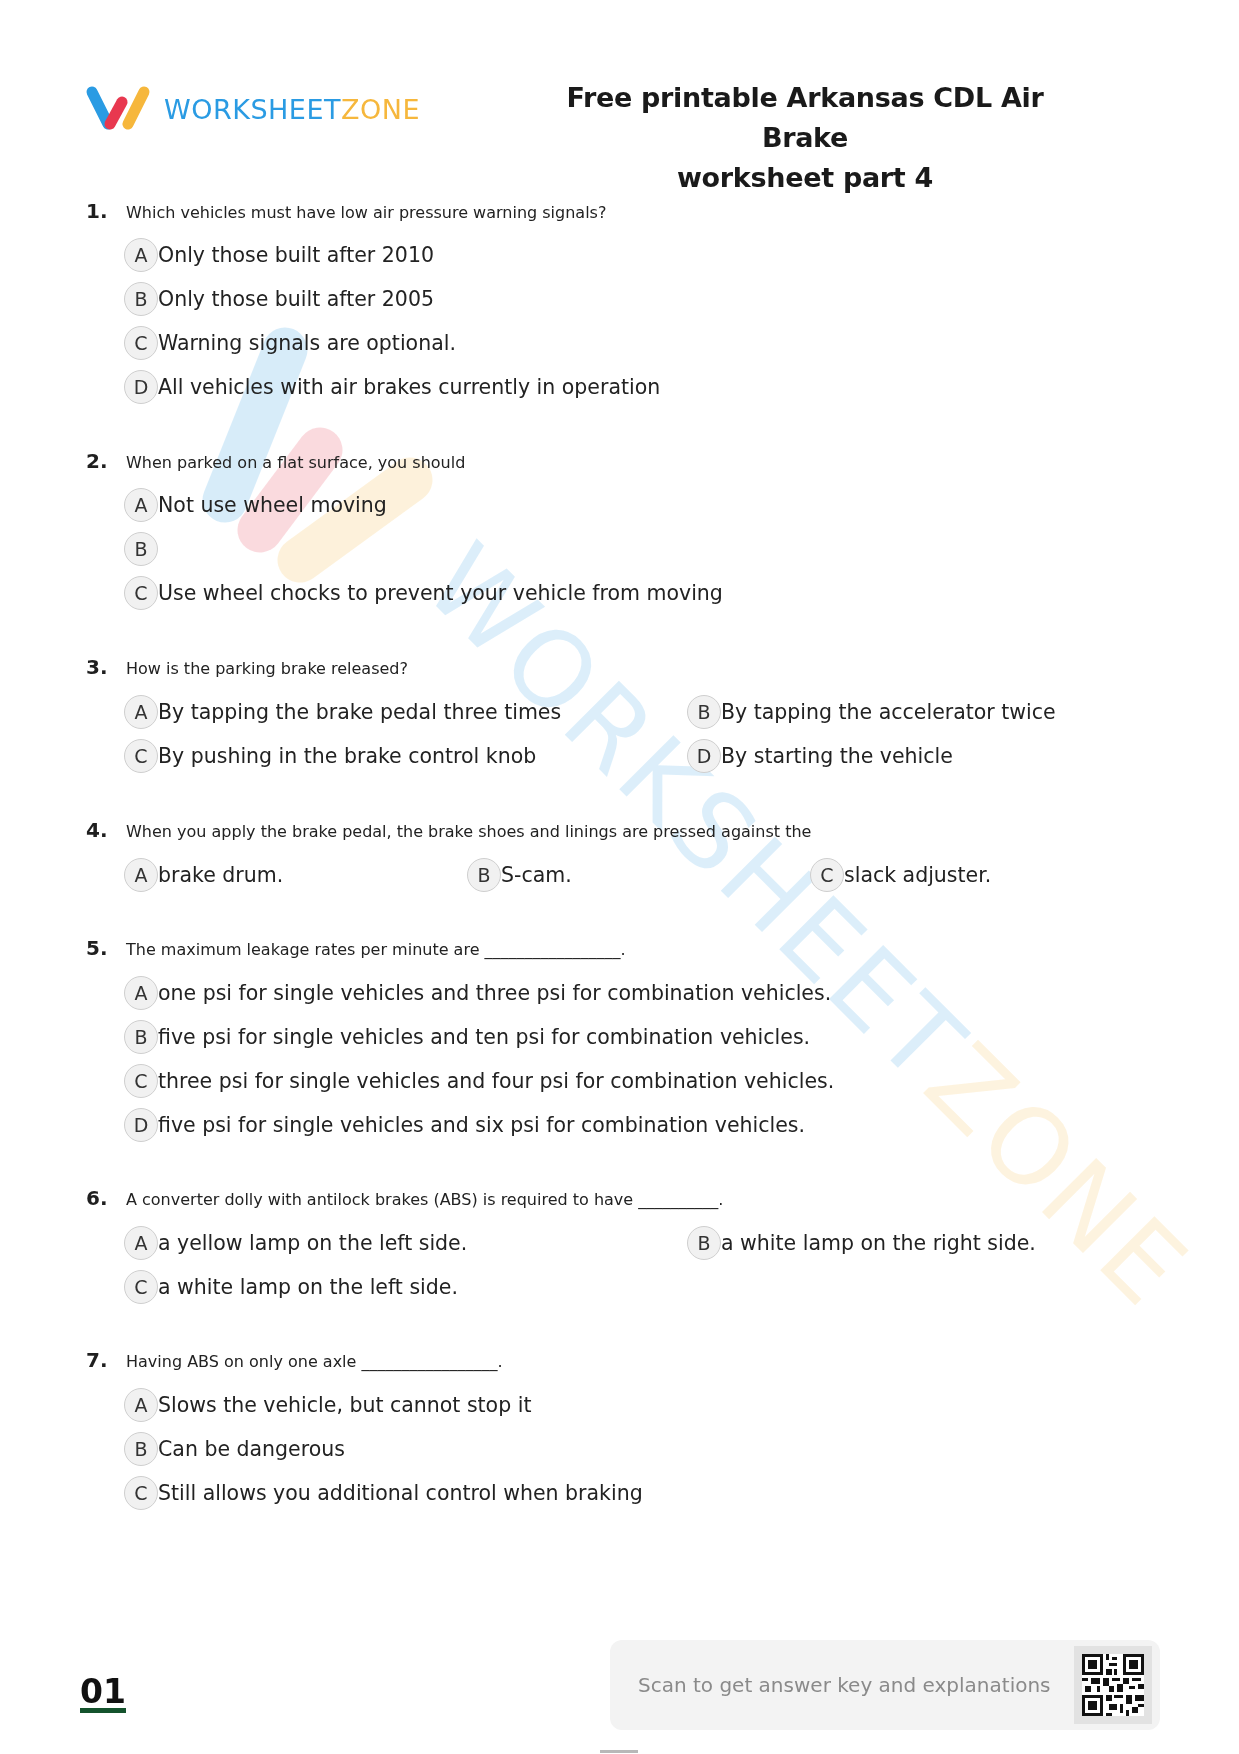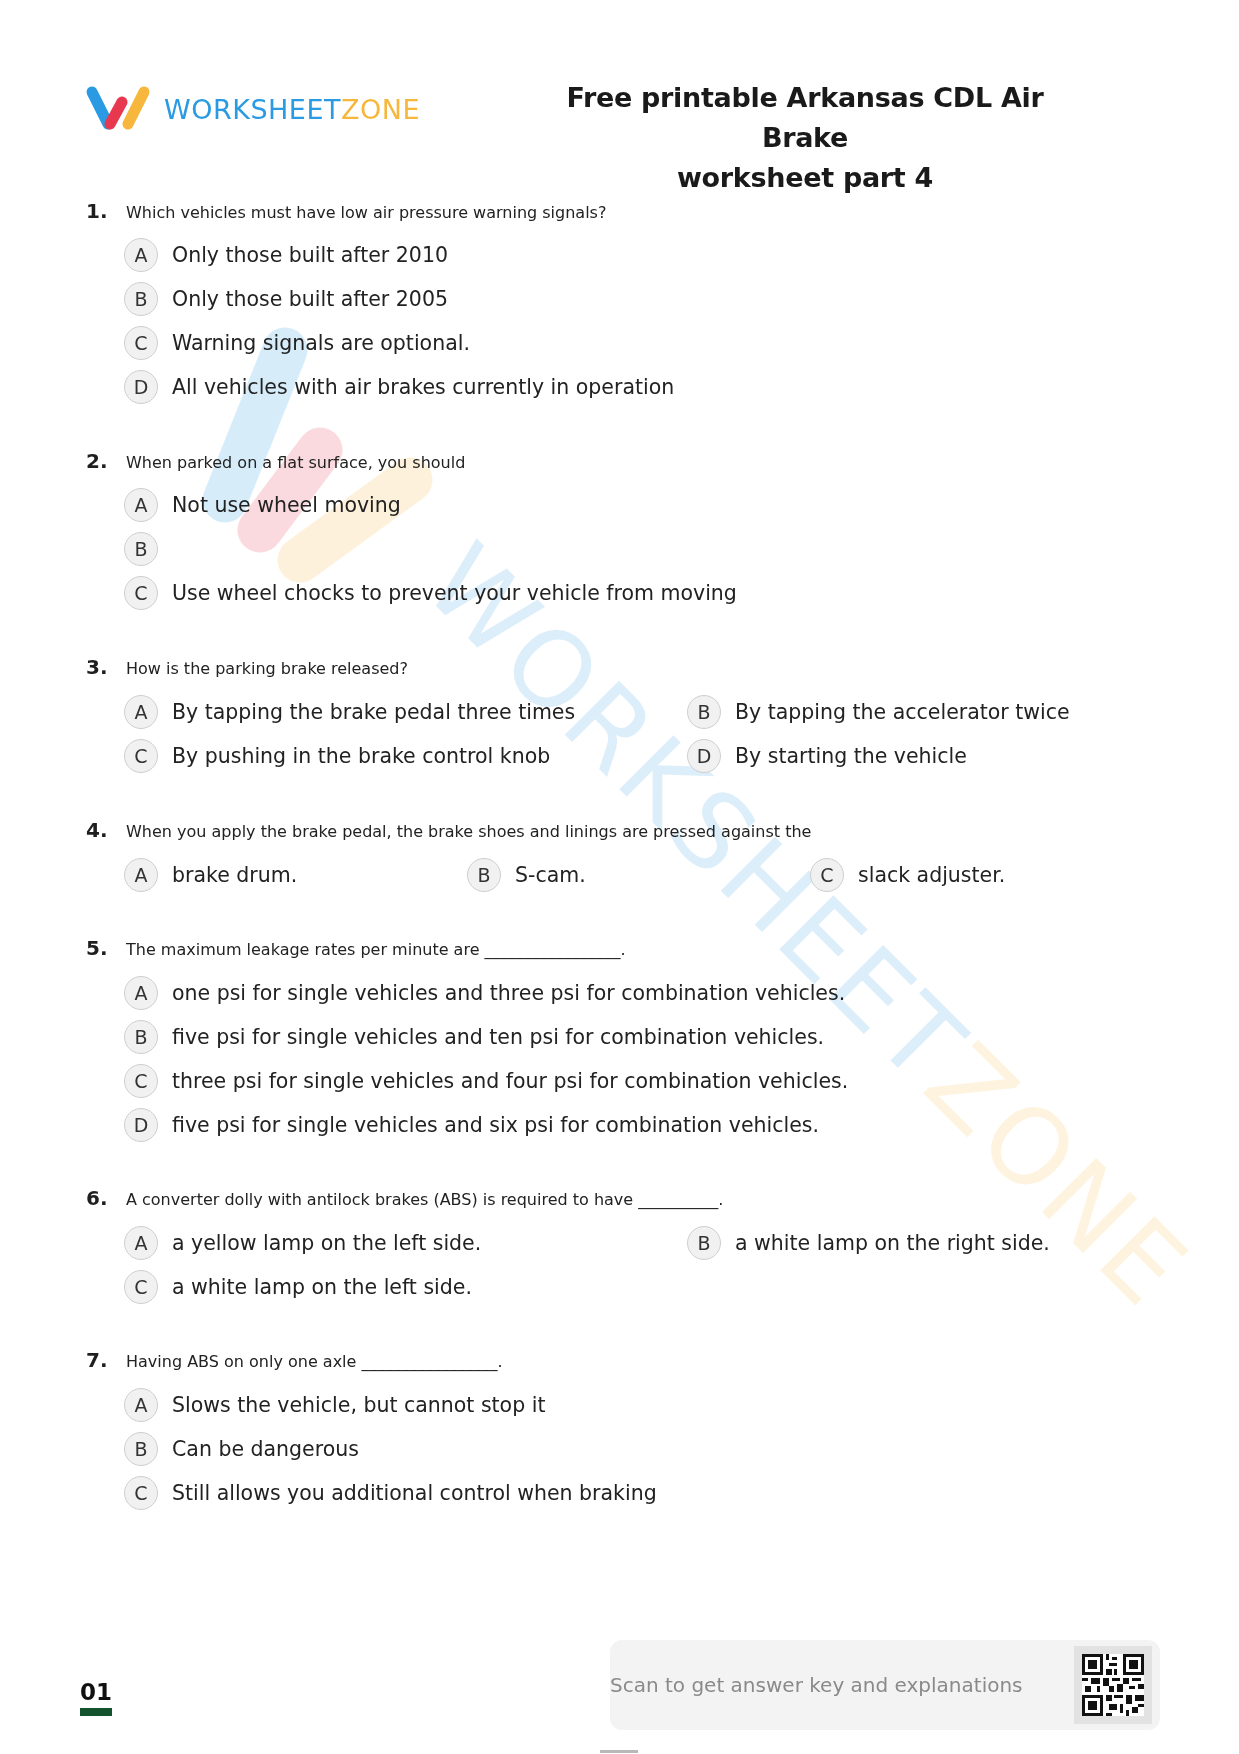--- a/index.html
+++ b/index.html
@@ -19,28 +19,28 @@
 
   .content { position: absolute; left: 0; top: 0; width: 1239px; z-index: 1; }
   .q { position: absolute; left: 86px; width: 1100px; }
   .q-head { display: flex; align-items: baseline; font-size: 21.5px; height: 44px; line-height: 44px; }
   .q-num { width: 40px; font-weight: bold; font-family: "DejaVu Sans", sans-serif; font-size: 20px; }
   .q-text { font-family: "DejaVu Sans", sans-serif; font-size: 16px; color: #222; }
   .opts { position: relative; }
   .opt { position: absolute; display: flex; align-items: center; height: 40px; }
   .badge { width: 34px; height: 34px; border-radius: 50%; background: #f1f1f1; border: 1px solid #cfcfcf;
     display: flex; align-items: center; justify-content: center; font-size: 19px; color: #333; font-family: "DejaVu Sans", sans-serif; flex-shrink: 0; }
-  .opt-text { margin-left: 14px; font-size: 20.5px; font-family: "DejaVu Sans", sans-serif; color: #222; white-space: nowrap; }
-
-  .page-num { position: absolute; left: 80px; top: 1676px; font-size: 23px; font-weight: bold; color: #111;
-    border-bottom: 8px solid #14532d; line-height: 32px; font-family: "DejaVu Sans", sans-serif; }
+  .opt-text { font-size: 20.5px; font-family: "DejaVu Sans", sans-serif; color: #222; white-space: nowrap; }
+
+  .page-num { position: absolute; left: 80px; top: 1676px; font-size: 33px; font-weight: bold; color: #111;
+    border-bottom: 5px solid #14532d; line-height: 32px; font-family: "DejaVu Sans", sans-serif; }
 
   .qr-box { position: absolute; left: 610px; top: 1640px; width: 550px; height: 90px; background: #f3f3f3;
     border-radius: 12px; display: flex; align-items: center; }
-  .qr-text { font-size: 20px; color: #8a8a8a; font-family: "DejaVu Sans", sans-serif; }
+  .qr-text { margin-left: 28px; font-size: 20px; color: #8a8a8a; font-family: "DejaVu Sans", sans-serif; }
   .qr-img { position: absolute; right: 8px; top: 6px; width: 78px; height: 78px; background: #e2e2e2; padding: 8px; }
   .bottom-line { position: absolute; left: 600px; top: 1750px; width: 38px; height: 3px; background: #b8b8b8; }
 </style>
 </head>
 <body>
 
 <svg class="watermark" viewBox="0 0 1239 1754">
   <g opacity="0.18">
     <line x1="285" y1="350" x2="225" y2="500" stroke="#2a9be3" stroke-width="45" stroke-linecap="round"></line>
     <line x1="320" y1="450" x2="260" y2="530" stroke="#e8384f" stroke-width="45" stroke-linecap="round"></line>

